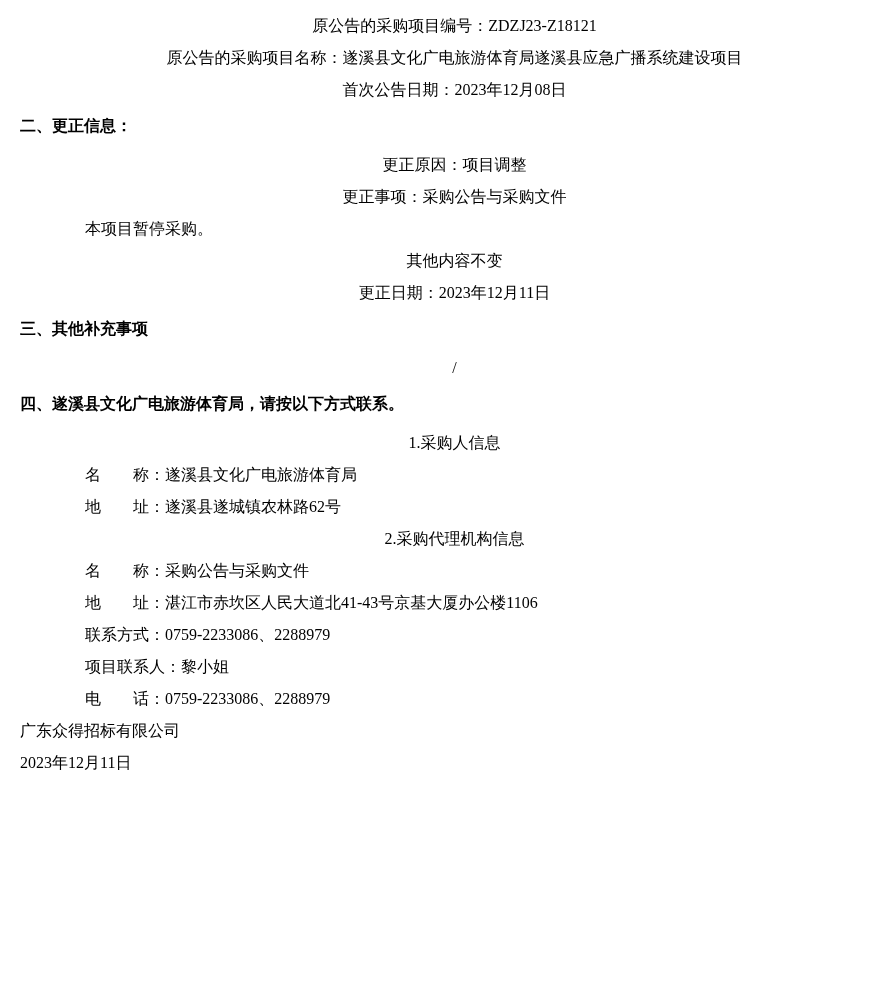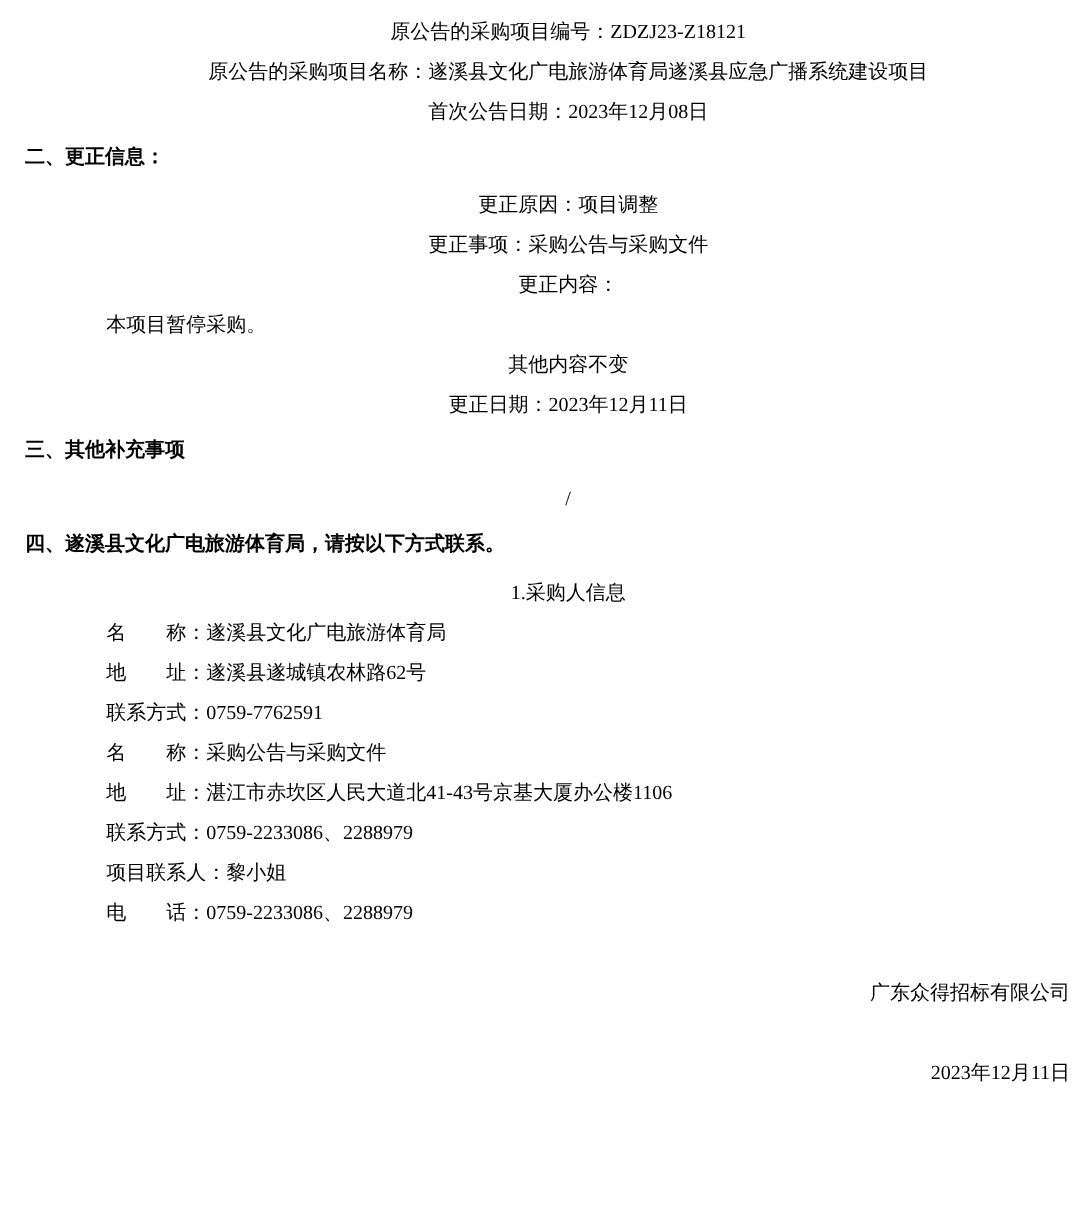--- a/index.html
+++ b/index.html
@@ -25,54 +25,53 @@
   .heading {
     font-weight: bold;
     margin-top: 4px;
     margin-bottom: 7px;
   }
   .heading.first {
     margin-top: 0;
   }
   .indent-1 { padding-left: 33px; text-align: center; }
   .indent-2 { padding-left: 65px; }
-  .sig-line { text-align: right; white-space: normal; margin-top: 32px; }
+  .sig-line { text-align: left; white-space: normal; }
 </style>
 </head>
 <body>
 
 <section>
   <p class="indent-1">原公告的采购项目编号：ZDZJ23-Z18121</p>
   <p class="indent-1">原公告的采购项目名称：遂溪县文化广电旅游体育局遂溪县应急广播系统建设项目</p>
   <p class="indent-1">首次公告日期：2023年12月08日</p>
 </section>
 
 <section>
   <p class="heading">二、更正信息：</p>
   <p class="indent-1">更正原因：项目调整</p>
   <p class="indent-1">更正事项：采购公告与采购文件</p>
-  <p class="indent-1">更正内容：</p>
   <p class="indent-2">本项目暂停采购。</p>
   <p class="indent-1">其他内容不变</p>
   <p class="indent-1">更正日期：2023年12月11日</p>
 </section>
 
 <section>
   <p class="heading">三、其他补充事项</p>
   <p class="indent-1">/</p>
 </section>
 
 <section>
   <p class="heading">四、遂溪县文化广电旅游体育局，请按以下方式联系。</p>
 
   <p class="indent-1">1.采购人信息</p>
   <p class="indent-2">名　　称：遂溪县文化广电旅游体育局</p>
   <p class="indent-2">地　　址：遂溪县遂城镇农林路62号</p>
-  <p class="indent-2">联系方式：0759-7762591</p>
 
+  <p class="indent-1">2.采购代理机构信息</p>
   <p class="indent-2">名　　称：采购公告与采购文件</p>
   <p class="indent-2">地　　址：湛江市赤坎区人民大道北41-43号京基大厦办公楼1106</p>
   <p class="indent-2">联系方式：0759-2233086、2288979</p>
 
   <p class="indent-2">项目联系人：黎小姐</p>
   <p class="indent-2">电　　话：0759-2233086、2288979</p>
 </section>
 
 <section>
   <p class="sig-line">广东众得招标有限公司</p>

